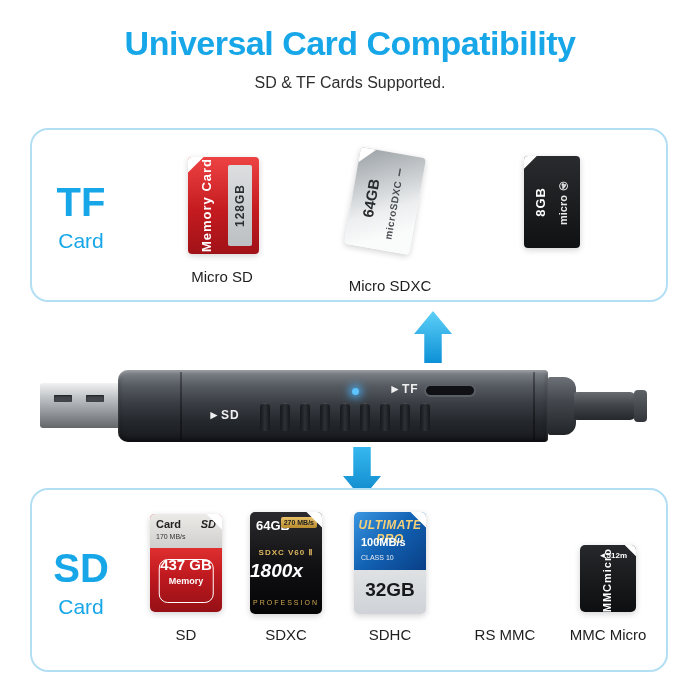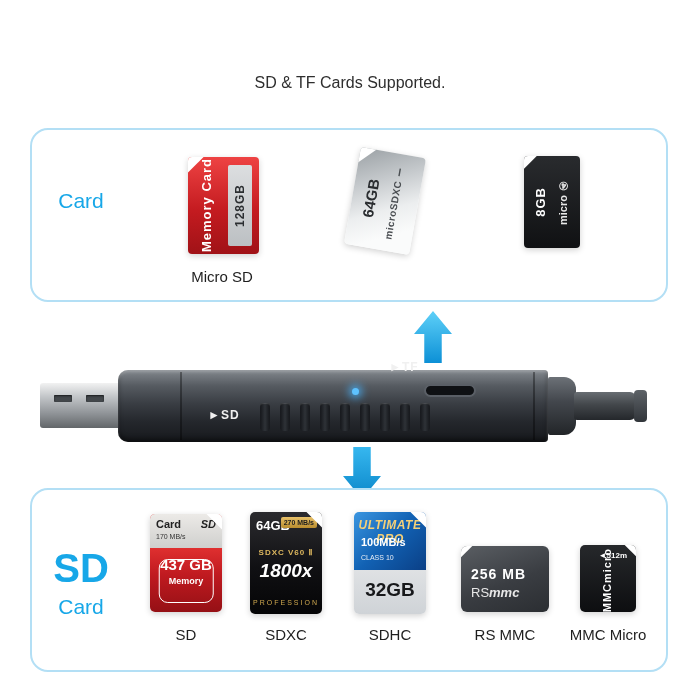--- a/index.html
+++ b/index.html
@@ -80,21 +80,21 @@
   .seam { position:absolute; top:372px; width:2px; height:68px; background:rgba(0,0,0,.35); }
   .seam.s1 { left:180px; } .seam.s2 { left:533px; }
   .endcap { position:absolute; left:548px; top:377px; width:28px; height:58px; border-radius:2px 12px 12px 2px;
             background:linear-gradient(180deg,#6c7177,#43474d 42%,#222528); }
   .usbc { position:absolute; left:574px; top:392px; width:62px; height:28px; border-radius:3px 6px 6px 3px;
           background:linear-gradient(180deg,#686d72,#43474b 45%,#24272b); }
   .usbc-tip { position:absolute; left:634px; top:390px; width:13px; height:32px; border-radius:4px;
               background:linear-gradient(180deg,#5d6267,#31353a); }
   .led { position:absolute; left:352px; top:388px; width:7px; height:7px; border-radius:50%;
          background:#5ec2ff; box-shadow:0 0 9px 3px rgba(70,180,255,.85); }
-  .tf-slot-label { position:absolute; left:389px; top:360px; color:#f0f0f0; font-size:12px; font-weight:bold; letter-spacing:1px; }
+  .tf-slot-label { position:absolute; left:389px; top:382px; color:#f0f0f0; font-size:12px; font-weight:bold; letter-spacing:1px; }
   .tf-slot { position:absolute; left:424px; top:384px; width:52px; height:13px; border:2px solid #5a5f66;
              border-radius:7px; background:#0f1114; }
   .sd-slot-label { position:absolute; left:208px; top:408px; color:#f0f0f0; font-size:12px; font-weight:bold; letter-spacing:1px; }
   .ridges { position:absolute; left:260px; top:403px; display:flex; gap:10px; }
   .ridge { width:10px; height:28px; border-radius:3px;
            background:linear-gradient(90deg,#14161a,#2e3237 50%,#14161a);
            box-shadow:inset 0 1px 1px rgba(255,255,255,.15); }
 
   
   .arrow { position:absolute; width:38px; height:52px; }
@@ -114,21 +114,21 @@
   .sd1-capacity { position:absolute; top:42px; width:100%; text-align:center; color:#fff; font-size:15px; font-weight:bold; }
   .sd1-badge { position:absolute; bottom:9px; left:50%; transform:translateX(-50%);
                border:1px solid #fff; border-radius:9px; padding:16px 9px; color:#fff; font-size:9px; font-weight:bold; }
 
   .sd2 { left:250px; top:512px; width:72px; height:102px; border-radius:5px;
          background:linear-gradient(180deg,#2b2b2f,#101013 55%,#050506); }
   .sd2-cap { position:absolute; left:6px; top:6px; color:#fff; font-weight:bold; font-size:13px; }
   .sd2-speed { position:absolute; right:5px; top:5px; background:linear-gradient(180deg,#e8c169,#b98c2e);
                color:#1d1d1d; font-size:7px; font-weight:bold; padding:2px 3px; border-radius:2px; }
   .sd2-spec { position:absolute; top:36px; width:100%; text-align:center; color:#ddb75e; font-size:8px; font-weight:bold; letter-spacing:1px; }
-  .sd2-x { position:absolute; top:48px; width:100%; text-align:center; color:#fff; font-size:19px; font-weight:bold; font-style:italic; }
+  .sd2-x { position:absolute; top:48px; width:100%; text-align:left; color:#fff; font-size:19px; font-weight:bold; font-style:italic; }
   .sd2-series { position:absolute; bottom:8px; width:100%; text-align:center; color:#cfa84e; font-size:7px; letter-spacing:2px; }
 
   .sd3 { left:354px; top:512px; width:72px; height:102px; border-radius:5px;
          background:linear-gradient(180deg,#f4f4f4,#cfd3d7); }
   .sd3-top { position:absolute; top:0; left:0; right:0; height:58px;
              background:linear-gradient(135deg,#3b96e0 0%,#1262b4 48%,#0a3f86 100%); }
   .sd3-brand { position:absolute; top:6px; width:100%; text-align:center; color:#f5d078;
                font-size:12px; font-weight:bold; font-style:italic; letter-spacing:.5px; }
   .sd3-speed { position:absolute; top:24px; left:7px; color:#fff; font-size:11px; font-weight:bold; }
   .sd3-class { position:absolute; top:42px; left:7px; color:#e8eef5; font-size:7px; }
@@ -147,24 +147,26 @@
   .sd5 .cut-tr { width:16px; height:16px; top:-8px; right:-8px; }
   .sd5-capacity { position:absolute; top:6px; right:9px; color:#fff; font-size:8px; font-weight:bold;text-align:right; }
   .sd5-logowrap { left:16px; top:8px; bottom:4px; width:22px; }
   .sd5-logo { font-size:11px; font-weight:bold; color:#fff; letter-spacing:1px; }
 </style>
 </head>
 <body>
 
 <div class="page">
 
+  <div class="title">Universal Card Compatibility</div>
   <div class="subtitle">SD &amp; TF Cards Supported.</div>
 
   <div class="box tf-box"></div>
   <div class="sec-label tf-label">
+    <div class="big">TF</div>
     <div class="small">Card</div>
   </div>
 
   <div class="card msd">
     <div class="vwrap msd-brand-wrap">
       <span class="vtext msd-brand">Memory Card</span>
     </div>
     <div class="msd-stripe">
       <span class="vtext msd-cap">128GB</span>
     </div>
@@ -174,20 +176,21 @@
 
   <div class="card msdxc">
     <div class="vwrap msdxc-capwrap">
       <span class="vtext msdxc-cap">64GB</span>
     </div>
     <div class="vwrap msdxc-logowrap">
       <span class="vtext msdxc-logo">microSDXC Ⅰ</span>
     </div>
     <div class="cut cut-tl"></div>
   </div>
+  <div class="caption cap-msdxc">Micro SDXC</div>
 
   <div class="card msdhc">
     <div class="vwrap msdhc-capwrap">
       <span class="vtext msdhc-cap">8GB</span>
     </div>
     <div class="vwrap msdhc-logowrap">
       <span class="vtext msdhc-logo">micro ④</span>
     </div>
     <div class="cut cut-tl"></div>
   </div>
@@ -252,27 +255,20 @@
   <div class="card sd3">
     <div class="sd3-top"></div>
     <div class="sd3-brand">ULTIMATE PRO</div>
     <div class="sd3-speed">100MB/s</div>
     <div class="sd3-class">CLASS 10</div>
     <div class="sd3-capacity">32GB</div>
     <div class="cut cut-tr"></div>
   </div>
   <div class="caption cap-sd3">SDHC</div>
 
-  <div class="card sd4">
-    <div class="sd4-capacity">256 MB</div>
-    <div class="sd4-logo">
-      <span class="rs">RS</span><span class="mmc">mmc</span>
-    </div>
-    <div class="cut cut-tl"></div>
-  </div>
   <div class="caption cap-sd4">RS MMC</div>
 
   <div class="card sd5">
     <div class="sd5-capacity">◄512m</div>
     <div class="vwrap sd5-logowrap">
       <span class="vtext sd5-logo">MMCmicro</span>
     </div>
     <div class="cut cut-tr"></div>
   </div>
   <div class="caption cap-sd5">MMC Micro</div>

